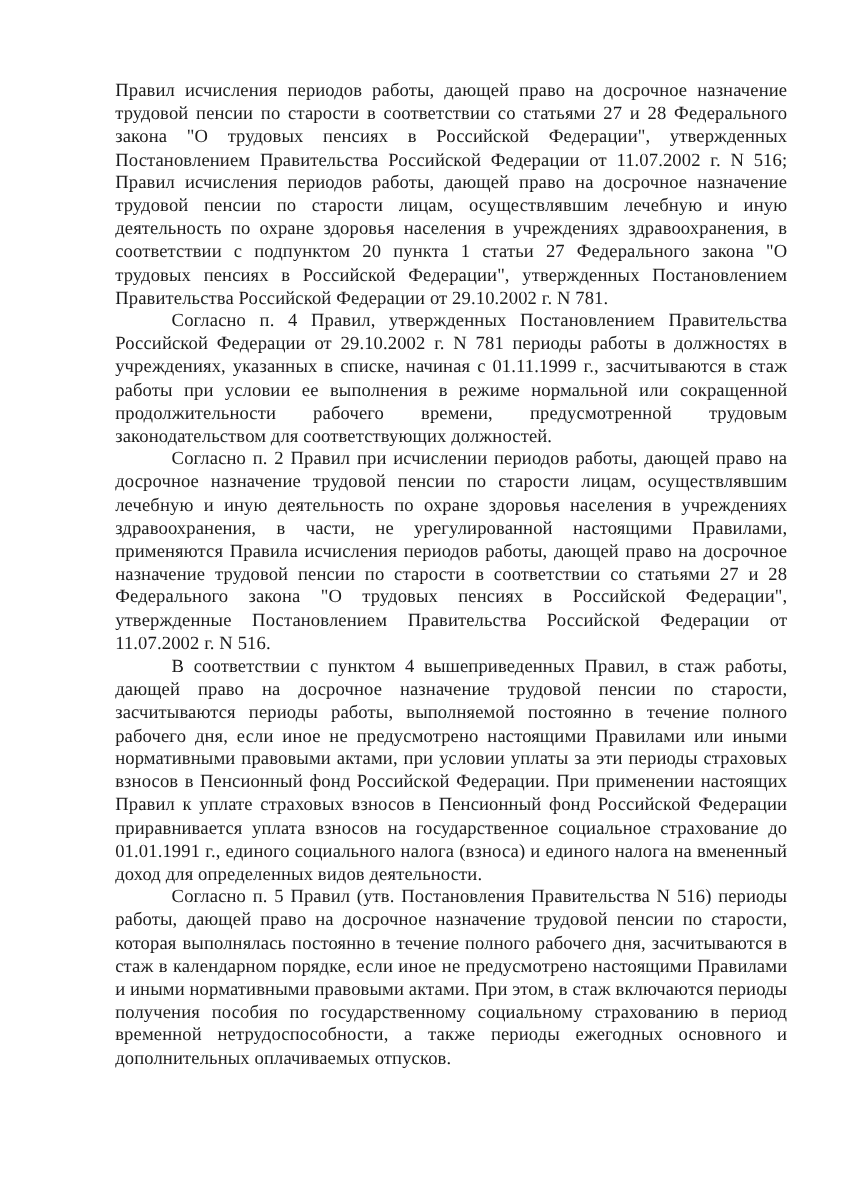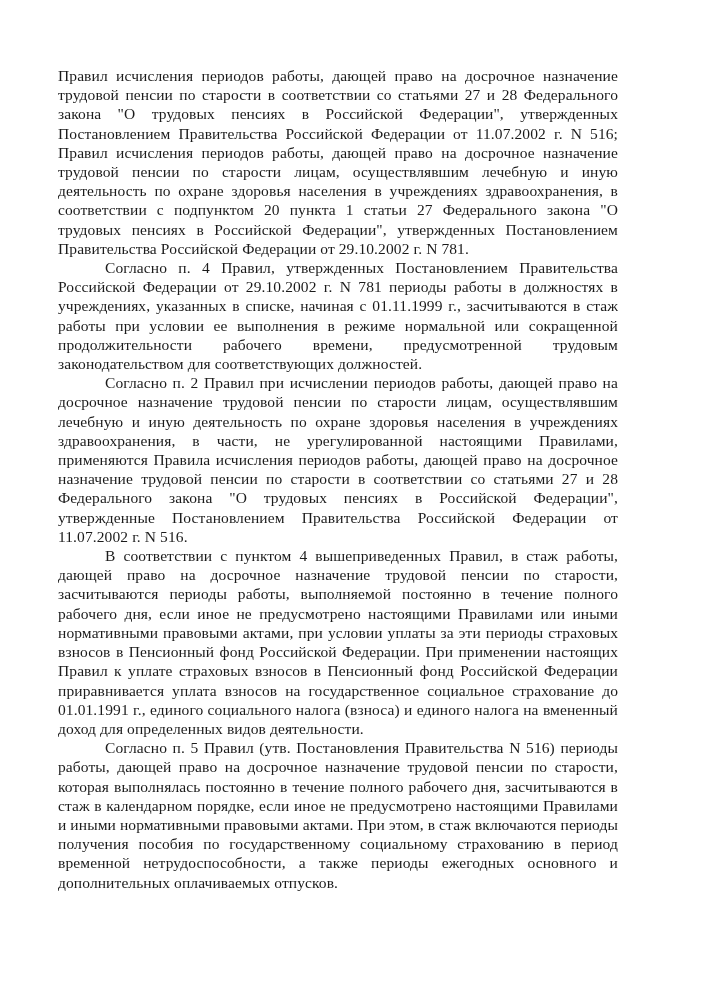--- a/index.html
+++ b/index.html
@@ -11,21 +11,21 @@
     height: 1000px;
     background: #ffffff;
     overflow: hidden;
     font-family: "Liberation Serif", "DejaVu Serif", serif;
   }
   .page {
     box-sizing: border-box;
     width: 707px;
     height: 824px;
     background: #ffffff;
-    padding: 66px 47px 0 58px;
+    padding: 66px 47px 0 96px;
   }
   .textblock {
     width: 560px;
     color: #1b1b1b;
     font-size: 15.5px;
     line-height: 19.2px;
     text-align: justify;
     text-justify: inter-word;
     letter-spacing: 0.1px;
   }

